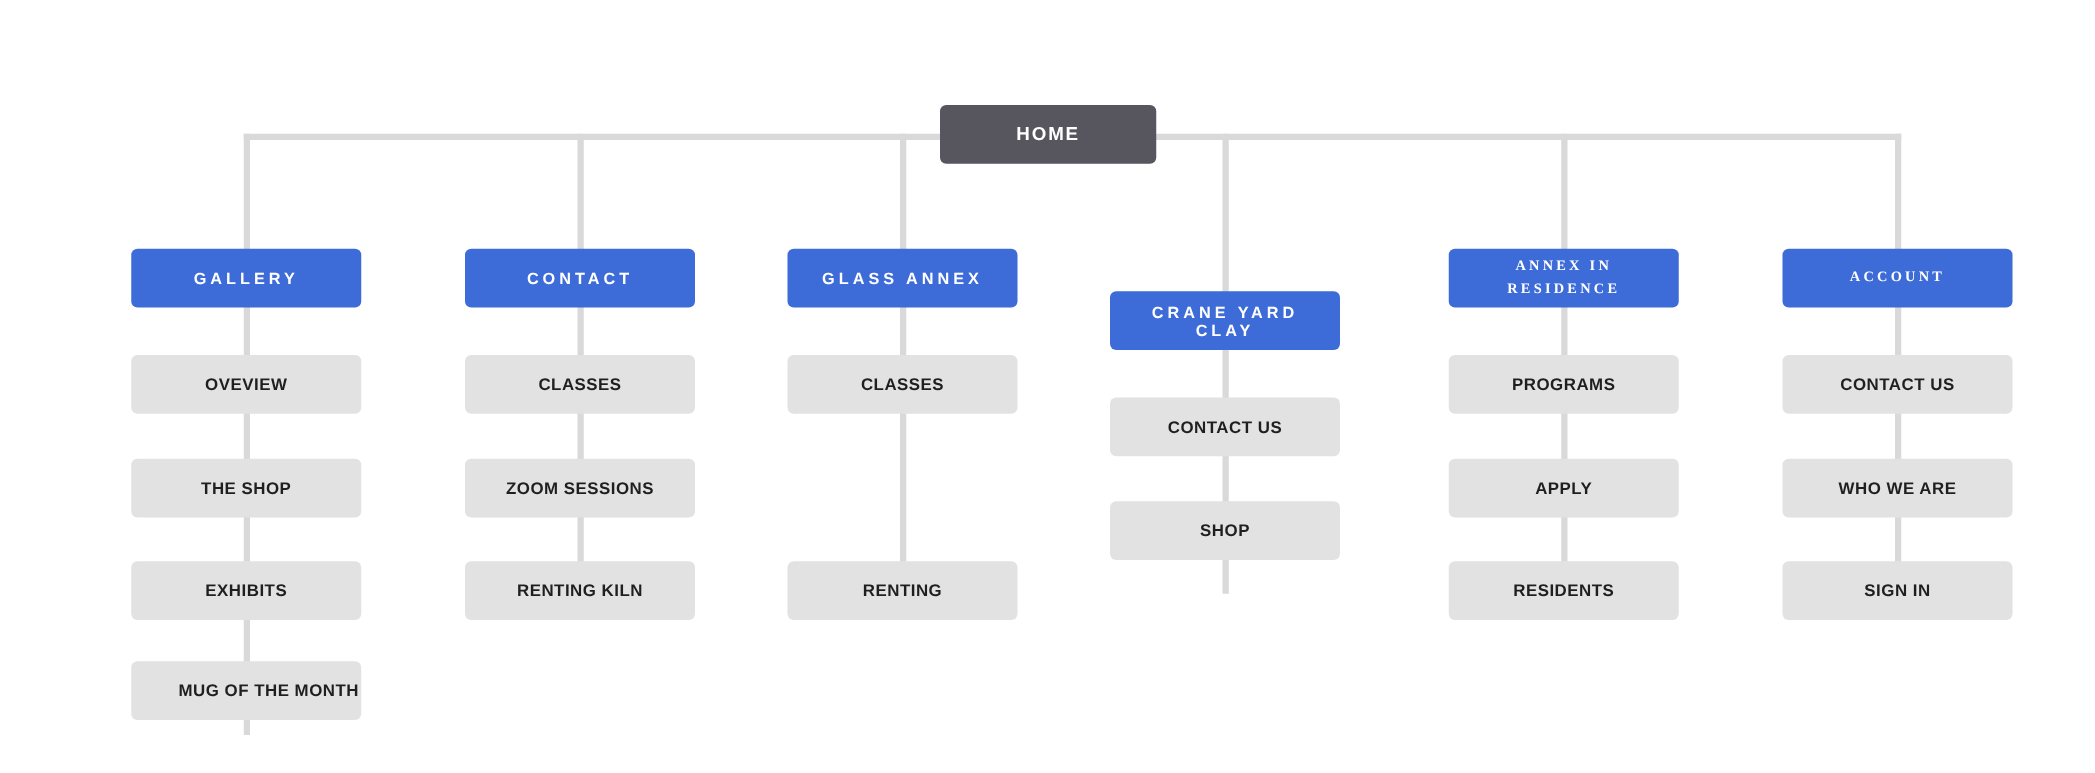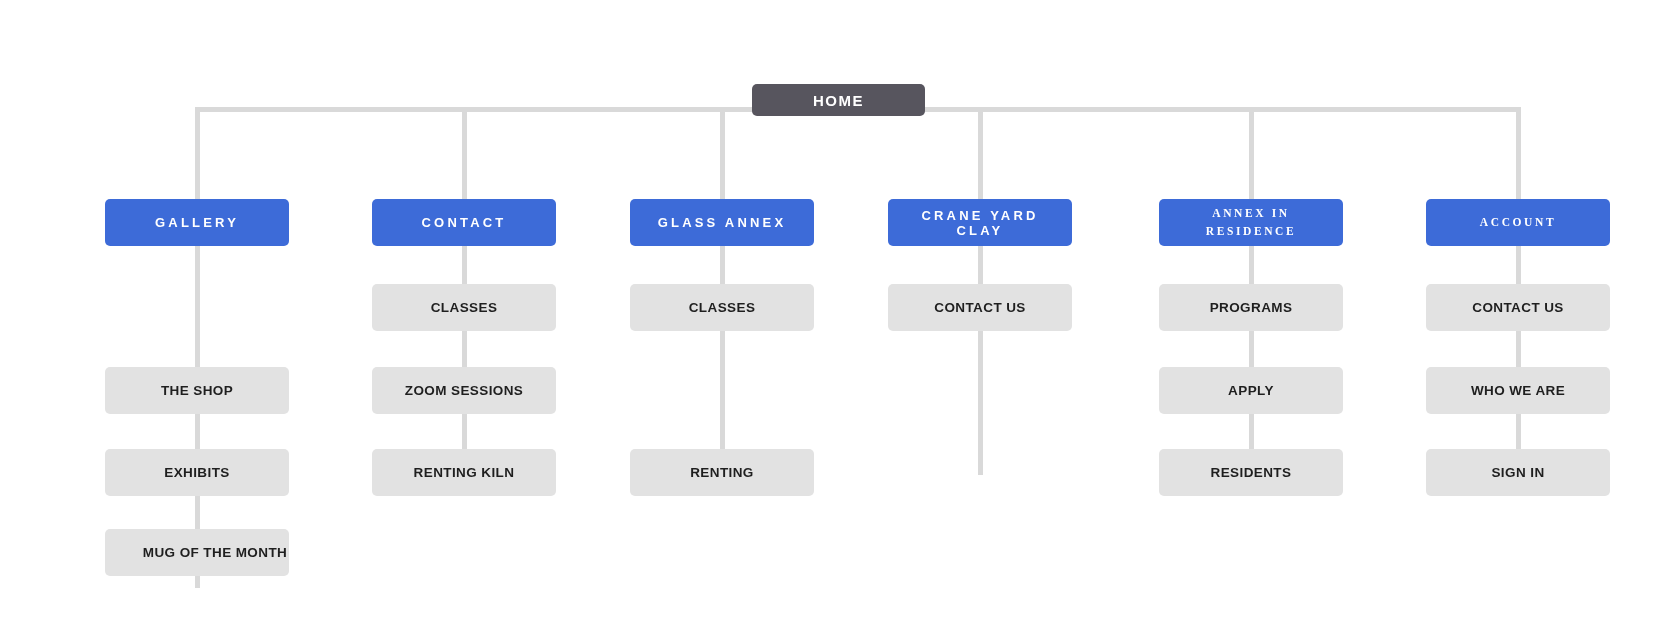--- a/index.html
+++ b/index.html
@@ -19,21 +19,21 @@
   .v6 { left:1516px; }
 
   
   .node {
     position:absolute; width:184px; height:47px; z-index:2;
     display:flex; align-items:center; justify-content:center;
     text-align:center; border-radius:5px; box-sizing:border-box;
     cursor:default; user-select:none;
   }
   .root-node {
-    left:752px; top:84px; width:173px; height:32px; z-index:3;
+    left:752px; top:84px; width:173px; height:47px; z-index:3;
     background:#57555e; color:#ffffff;
     font-size:15px; font-weight:700; letter-spacing:1.5px;
   }
   .cat {
     background:#3d6bd8; color:#ffffff;
     font-size:13px; font-weight:700; letter-spacing:3.2px;
     padding:0 10px;
   }
   .cat.serif {
     font-family:"Liberation Serif", serif;
@@ -41,21 +41,21 @@
   }
   .leaf {
     background:#e2e2e2; color:#1f1f1f;
     font-size:13.5px; font-weight:700; letter-spacing:0.4px;
   }
 
   
   .c1 { left:105px; }
   .c2 { left:372px; }
   .c3 { left:630px; }
-  .c4 { left:888px; }
+  .c4 { left:888px;margin-top:34px; }
   .c5 { left:1159px; }
   .c6 { left:1426px; }
 
   
   .r0 { top:199px; }
   .r1 { top:284px; }
   .r2 { top:367px; }
   .r3 { top:449px; }
   .r4 { top:529px;padding-left:36px; }
 </style>
@@ -68,35 +68,37 @@
   <div class="vline v1"></div>
   <div class="vline v2"></div>
   <div class="vline v3"></div>
   <div class="vline v4"></div>
   <div class="vline v5"></div>
   <div class="vline v6"></div>
 
   <div class="node root-node">HOME</div>
 
   <div class="node cat c1 r0">GALLERY</div>
+  <div class="node leaf c1 r1">OVEVIEW</div>
   <div class="node leaf c1 r2">THE SHOP</div>
   <div class="node leaf c1 r3">EXHIBITS</div>
   <div class="node leaf c1 r4">MUG OF THE MONTH</div>
 
   <div class="node cat c2 r0">CONTACT</div>
   <div class="node leaf c2 r1">CLASSES</div>
   <div class="node leaf c2 r2">ZOOM SESSIONS</div>
   <div class="node leaf c2 r3">RENTING KILN</div>
 
   <div class="node cat c3 r0">GLASS ANNEX</div>
   <div class="node leaf c3 r1">CLASSES</div>
   <div class="node leaf c3 r3">RENTING</div>
 
   <div class="node cat c4 r0">CRANE YARD CLAY</div>
   <div class="node leaf c4 r1">CONTACT US</div>
+  <div class="node leaf c4 r2">SHOP</div>
 
   <div class="node cat serif c5 r0">ANNEX IN RESIDENCE</div>
   <div class="node leaf c5 r1">PROGRAMS</div>
   <div class="node leaf c5 r2">APPLY</div>
   <div class="node leaf c5 r3">RESIDENTS</div>
 
   <div class="node cat serif c6 r0">ACCOUNT</div>
   <div class="node leaf c6 r1">CONTACT US</div>
   <div class="node leaf c6 r2">WHO WE ARE</div>
   <div class="node leaf c6 r3">SIGN IN</div>

